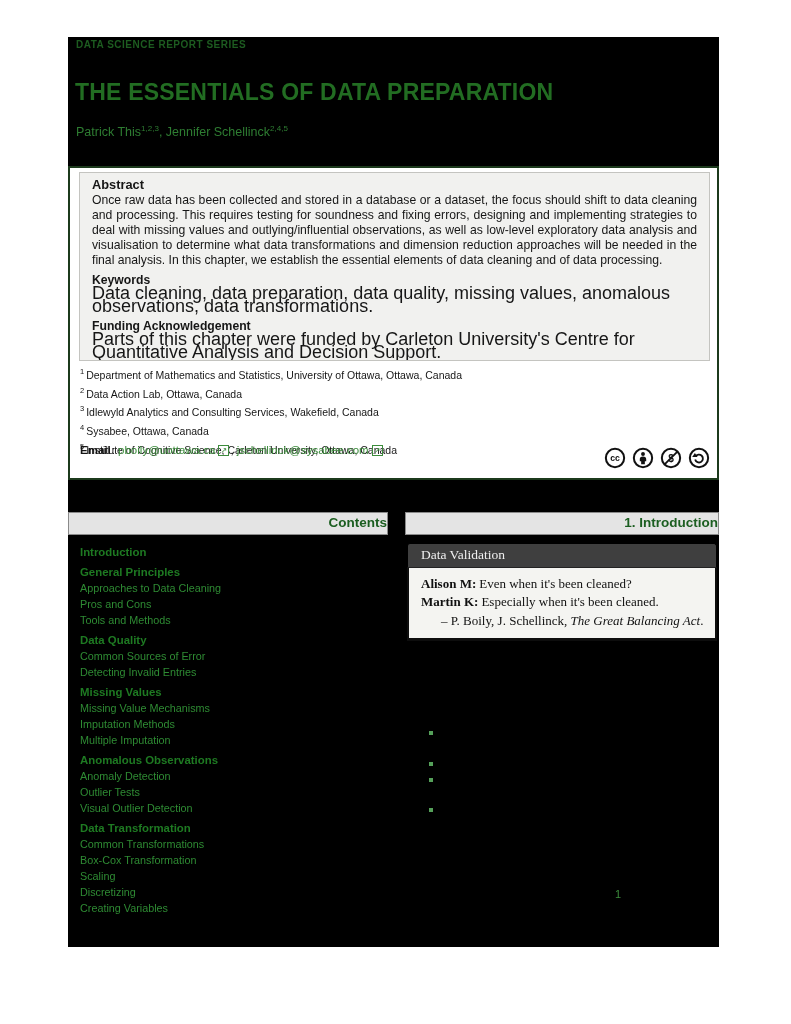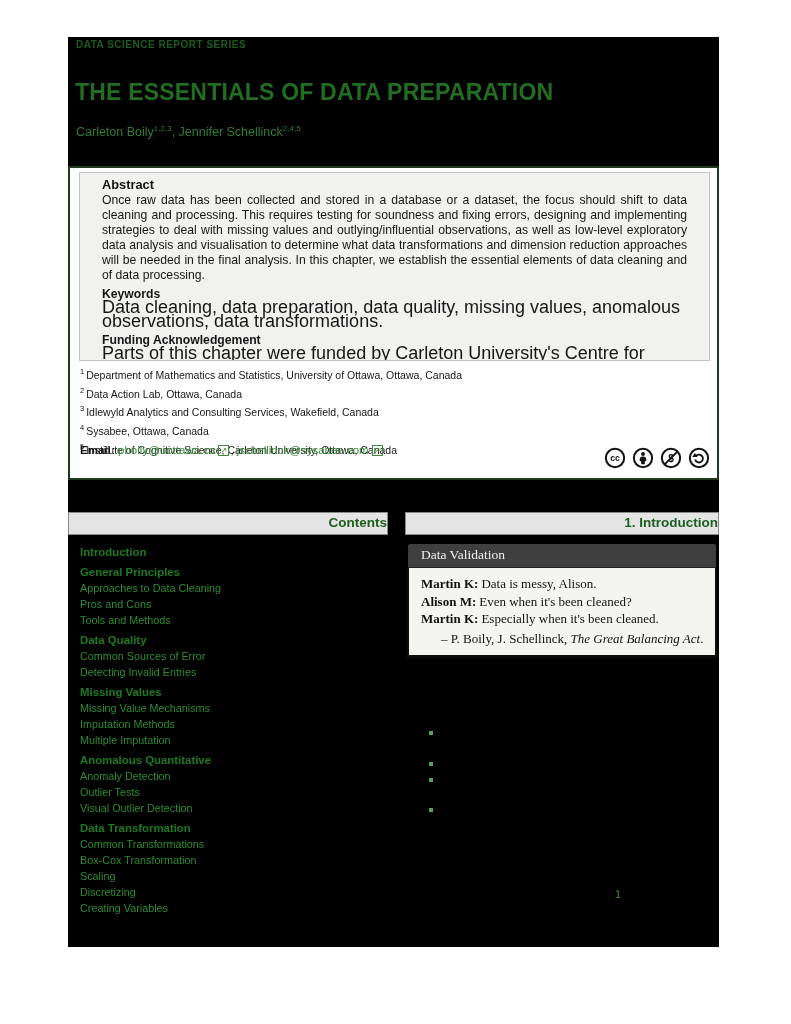--- a/index.html
+++ b/index.html
@@ -14,21 +14,21 @@
   .series{position:absolute;left:8px;top:2px;font-size:10px;font-weight:bold;letter-spacing:.5px;color:var(--series-green)}
   .title{position:absolute;left:7px;top:42px;font-size:23px;font-weight:bold;letter-spacing:.2px;white-space:nowrap;color:var(--title-green)}
   .authors{position:absolute;left:8px;top:87px;font-size:12.5px;color:var(--author-green)}
   .authors sup{font-size:8px}
 
   
   .white-panel{position:absolute;left:0;top:129px;width:651px;height:314px;background:#fff;
     border:2px solid var(--panel-border);box-sizing:border-box}
   .abstract-box{position:absolute;left:9px;top:4px;width:631px;height:189px;overflow:hidden;
     background:var(--abstract-bg);border:1px solid var(--abstract-border);box-sizing:border-box;
-    padding:4px 22px;color:var(--text-dark)}
+    padding:4px 12px;color:var(--text-dark)}
   .abs-h{font-size:12.8px;font-weight:bold;line-height:15px;margin:0 0 1px}
   .abs-p{font-size:12.2px;line-height:14.9px;text-align:justify;margin:0 0 5px}
   .kw-h{font-size:12.2px;font-weight:bold;line-height:14px;margin:0}
   .kw-p{font-size:18px;line-height:13.5px;margin:0 0 5px}
 
   .footnotes{position:absolute;left:10px;top:196px;font-size:10.5px;line-height:15.2px;color:var(--text-dark)}
   .fn sup{font-size:7.5px;margin-right:2px}
 
   .email-line{position:absolute;left:10px;top:276px;font-size:11.5px;color:var(--text-dark)}
   .email-line b{margin-right:1px}
@@ -65,21 +65,21 @@
   .pagenum{position:absolute;left:547px;top:851px;font-size:11px;color:var(--page-num)}
 </style>
 </head>
 <body>
 
 <div class="page">
 
   <div class="series">DATA SCIENCE REPORT SERIES</div>
   <div class="title">THE ESSENTIALS OF DATA PREPARATION</div>
   <div class="authors">
-    <span>Carleton Boily</span><sup>1,2,3</sup><span>, </span><span>Jennifer Schellinck</span><sup>2,4,5</sup>
+    <span>Patrick This</span><sup>1,2,3</sup><span>, </span><span>Jennifer Schellinck</span><sup>2,4,5</sup>
   </div>
 
   <div class="white-panel">
 
     <div class="abstract-box">
       <div class="abs-h">Abstract</div>
       <div class="abs-p">Once raw data has been collected and stored in a database or a dataset, the focus should shift to data cleaning and processing. This requires testing for soundness and fixing errors, designing and implementing strategies to deal with missing values and outlying/influential observations, as well as low-level exploratory data analysis and visualisation to determine what data transformations and dimension reduction approaches will be needed in the final analysis. In this chapter, we establish the essential elements of data cleaning and of data processing.</div>
       <div class="kw-h">Keywords</div>
       <div class="kw-p">Data cleaning, data preparation, data quality, missing values, anomalous observations, data transformations.</div>
       <div class="kw-h">Funding Acknowledgement</div>
@@ -138,36 +138,35 @@
     <div class="toc-item">Approaches to Data Cleaning</div>
     <div class="toc-item">Pros and Cons</div>
     <div class="toc-item">Tools and Methods</div>
     <div class="toc-item l1">Data Quality</div>
     <div class="toc-item">Common Sources of Error</div>
     <div class="toc-item">Detecting Invalid Entries</div>
     <div class="toc-item l1">Missing Values</div>
     <div class="toc-item">Missing Value Mechanisms</div>
     <div class="toc-item">Imputation Methods</div>
     <div class="toc-item">Multiple Imputation</div>
-    <div class="toc-item l1">Anomalous Quantitative</div>
+    <div class="toc-item l1">Anomalous Observations</div>
     <div class="toc-item">Anomaly Detection</div>
     <div class="toc-item">Outlier Tests</div>
     <div class="toc-item">Visual Outlier Detection</div>
     <div class="toc-item l1">Data Transformation</div>
     <div class="toc-item">Common Transformations</div>
     <div class="toc-item">Box-Cox Transformation</div>
     <div class="toc-item">Scaling</div>
     <div class="toc-item">Discretizing</div>
     <div class="toc-item">Creating Variables</div>
   </div>
 
   <div class="vbox">
     <div class="vbox-title">Data Validation</div>
     <div class="vbox-body">
-      <div class="q-line"><b>Martin K:</b><span>Data is messy, Alison.</span></div>
       <div class="q-line"><b>Alison M:</b><span>Even when it's been cleaned?</span></div>
       <div class="q-line"><b>Martin K:</b><span>Especially when it's been cleaned.</span></div>
       <div class="q-attr"><span>– P. Boily, J. Schellinck, </span><i>The Great Balancing Act</i><span>.</span></div>
     </div>
   </div>
 
   <div class="bullet" style="top:694px"></div>
   <div class="bullet" style="top:725px"></div>
   <div class="bullet" style="top:741px"></div>
   <div class="bullet" style="top:771px"></div>

